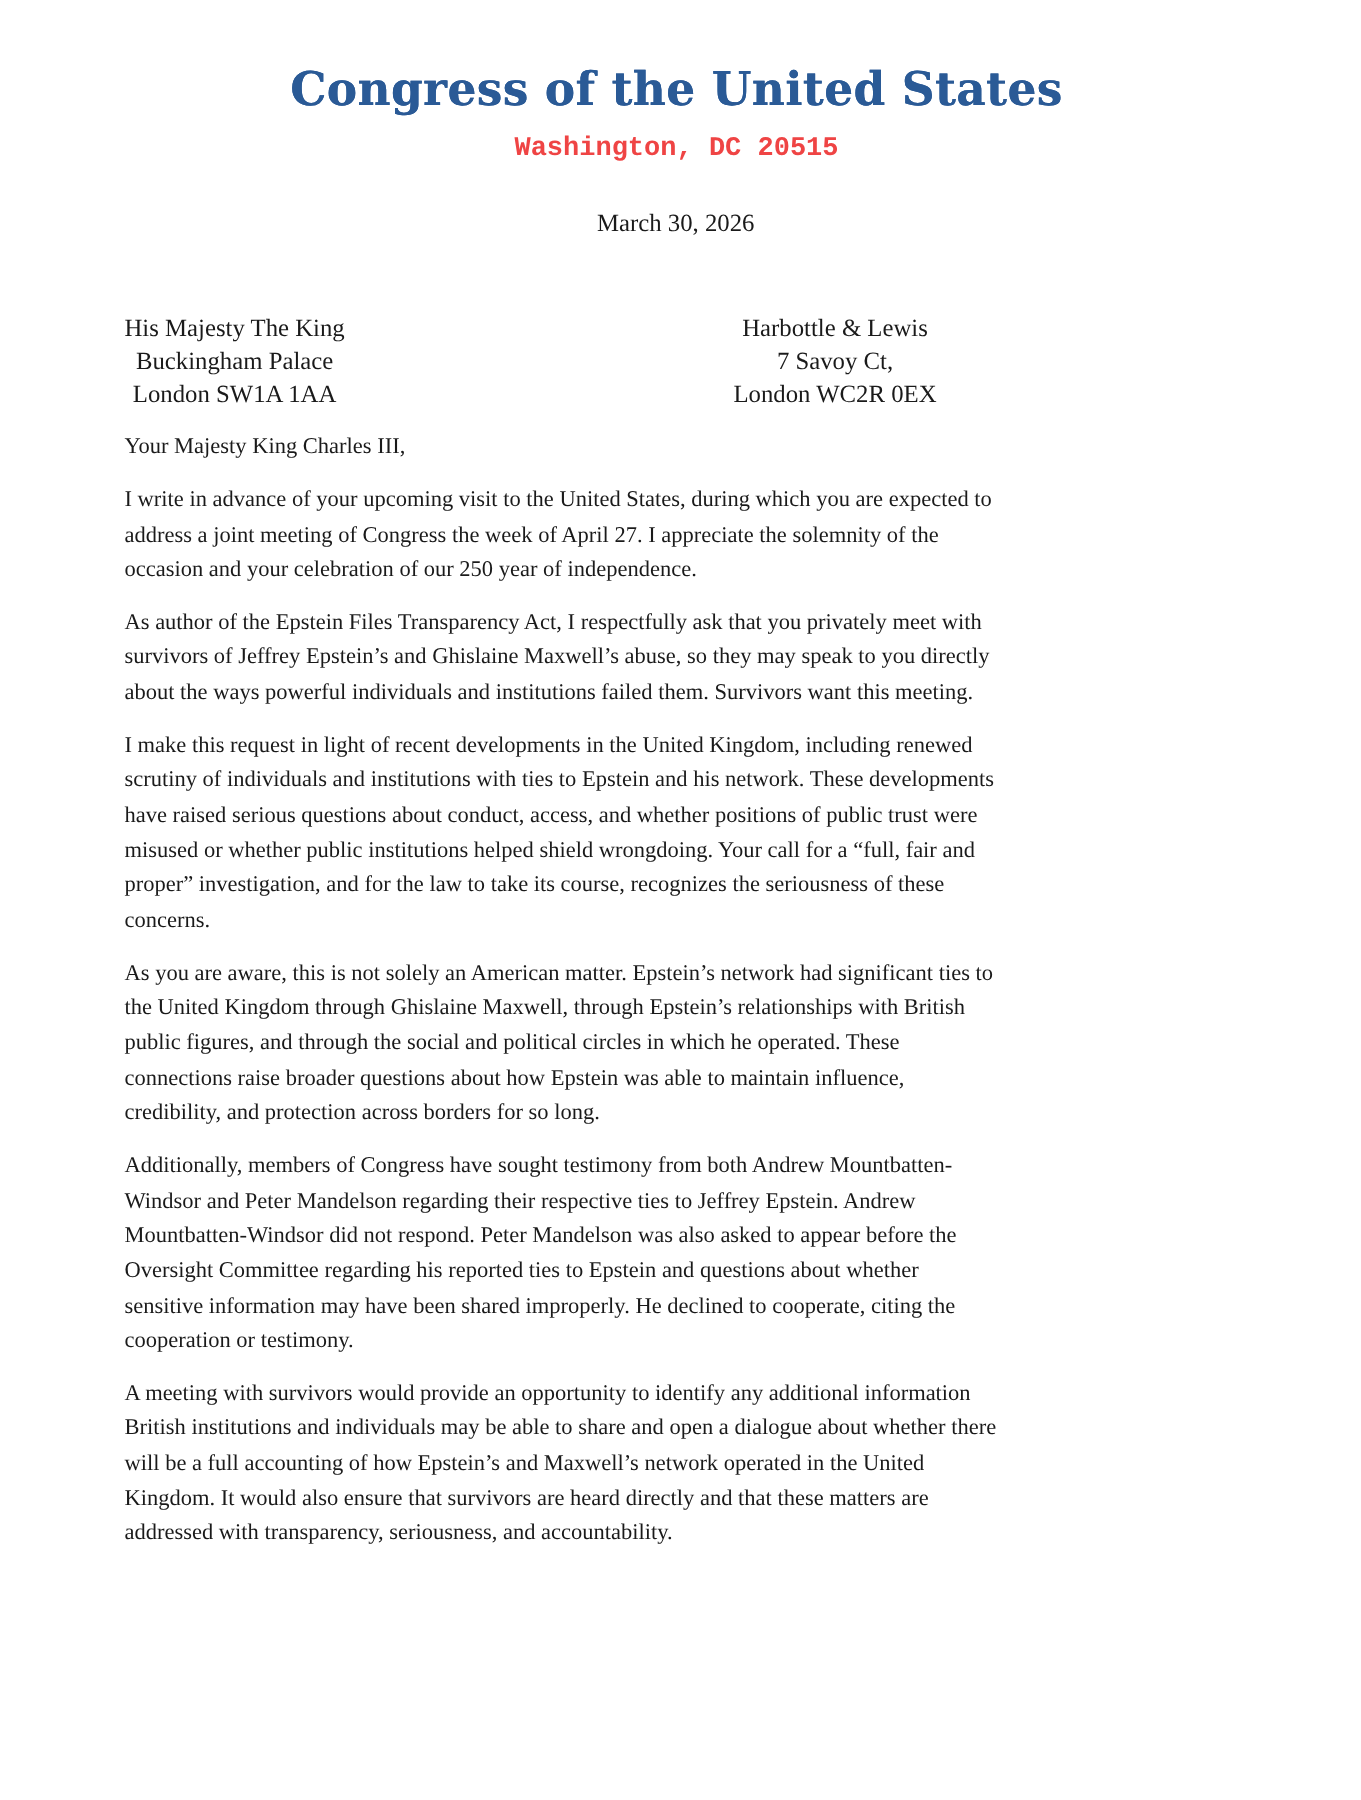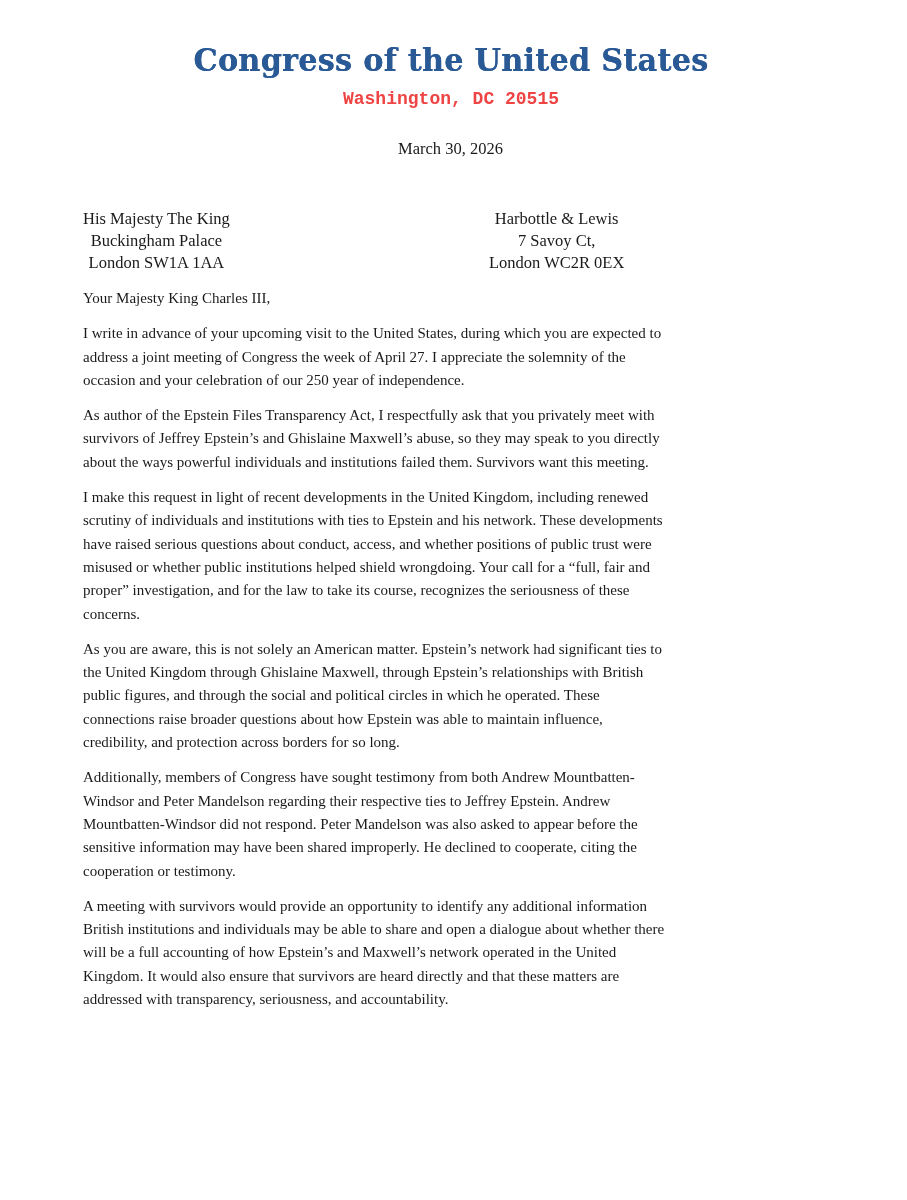--- a/index.html
+++ b/index.html
@@ -130,20 +130,21 @@
     <span class="line">the United Kingdom through Ghislaine Maxwell, through Epstein’s relationships with British</span>
     <span class="line">public figures, and through the social and political circles in which he operated. These</span>
     <span class="line">connections raise broader questions about how Epstein was able to maintain influence,</span>
     <span class="line">credibility, and protection across borders for so long.</span>
   </div>
 
   <div class="para">
     <span class="line">Additionally, members of Congress have sought testimony from both Andrew Mountbatten-</span>
     <span class="line">Windsor and Peter Mandelson regarding their respective ties to Jeffrey Epstein. Andrew</span>
     <span class="line">Mountbatten-Windsor did not respond. Peter Mandelson was also asked to appear before the</span>
+    <span class="line">Oversight Committee regarding his reported ties to Epstein and questions about whether</span>
     <span class="line">sensitive information may have been shared improperly. He declined to cooperate, citing the</span>
     <span class="line">cooperation or testimony.</span>
   </div>
 
   <div class="para">
     <span class="line">A meeting with survivors would provide an opportunity to identify any additional information</span>
     <span class="line">British institutions and individuals may be able to share and open a dialogue about whether there</span>
     <span class="line">will be a full accounting of how Epstein’s and Maxwell’s network operated in the United</span>
     <span class="line">Kingdom. It would also ensure that survivors are heard directly and that these matters are</span>
     <span class="line">addressed with transparency, seriousness, and accountability.</span>

